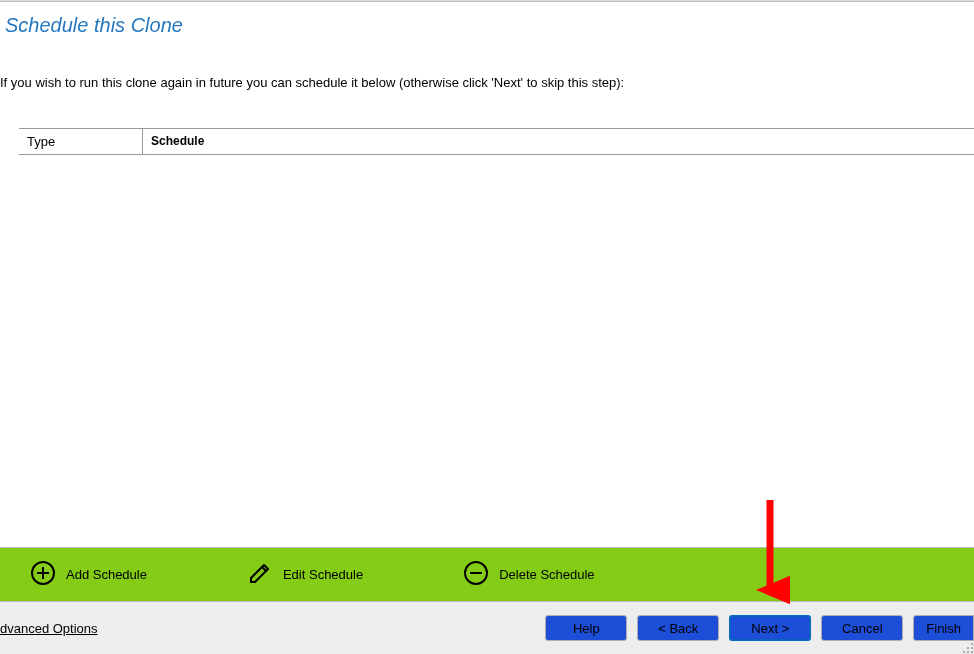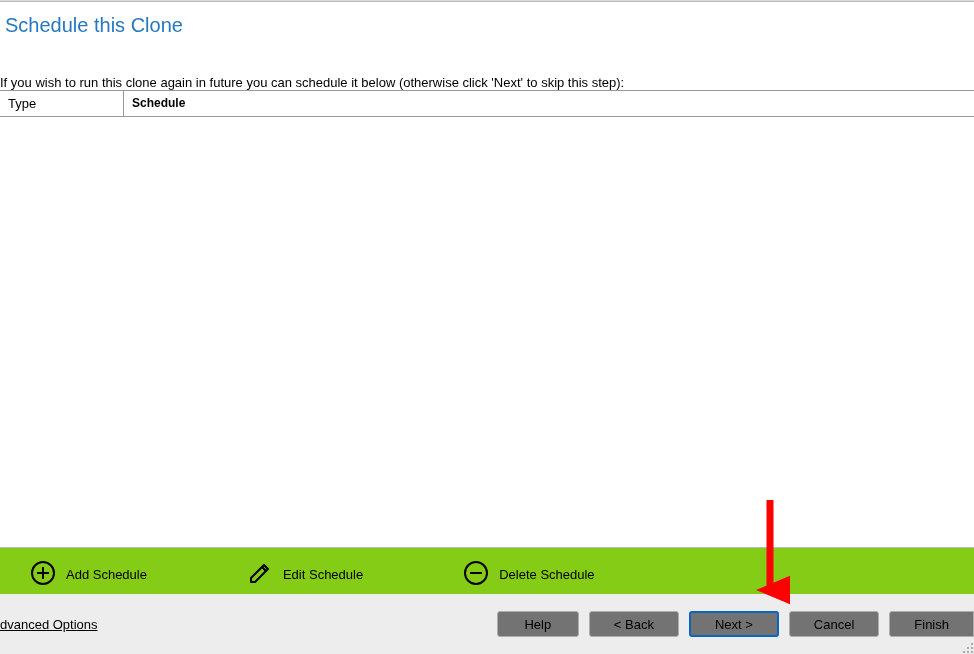--- a/index.html
+++ b/index.html
@@ -15,33 +15,36 @@
     }
     .top-border {
       width: 100%;
       height: 2px;
       background: #d9d9d9;
       border-bottom: 1px solid #bbb;
     }
     .header {
       padding: 12px 0 0 5px;
       background: #fff;
+      font-style: italic;
     }
     .title {
       color: #2578c1;
       font-size: 20px;
       font-weight: 400;
     }
     .description {
       padding: 38px 0 0 0;
       font-size: 13px;
       color: #000000;
     }
     .table-area {
-      width: 100%;
+      margin-top: 38px;
+      width: 100%;
+      padding-left: 19px;
     }
     .table-header-top {
       border-top: 1px solid #999;
     }
     .table-header {
       display: flex;
       border-bottom: 1px solid #999;
       height: 26px;
     }
     .col-type {
@@ -80,44 +83,44 @@
       height: 26px;
     }
     .action-label {
       font-size: 13px;
     }
     .footer {
       position: absolute;
       bottom: 0;
       left: 0;
       width: 100%;
-      height: 60px;
+      height: 52px;
       background: #ededed;
       display: flex;
       align-items: center;
     }
     .adv-link {
       padding-left: 0;
       font-size: 13px;
       text-decoration: underline;
       color: #000;
       cursor: pointer;
     }
     .footer-spacer { flex: 1; }
     .btn {
       min-width: 82px;
       height: 26px;
-      background: #737373;
+      background: #1d4ed8;
       border: 1px solid #adadad;
       border-radius: 3px;
       margin-right: 10px;
       font-size: 13px;
       font-family: inherit;
       cursor: pointer;
-      padding: 0 24px;
+      padding: 0 12px;
     }
     .btn.primary {
       border: 2px solid #0a64c2;
     }
     .btn:last-child { margin-right: 0; text-align: center; }
     .arrow {
       position: absolute;
       left: 750px;
       top: 495px;
       pointer-events: none;

